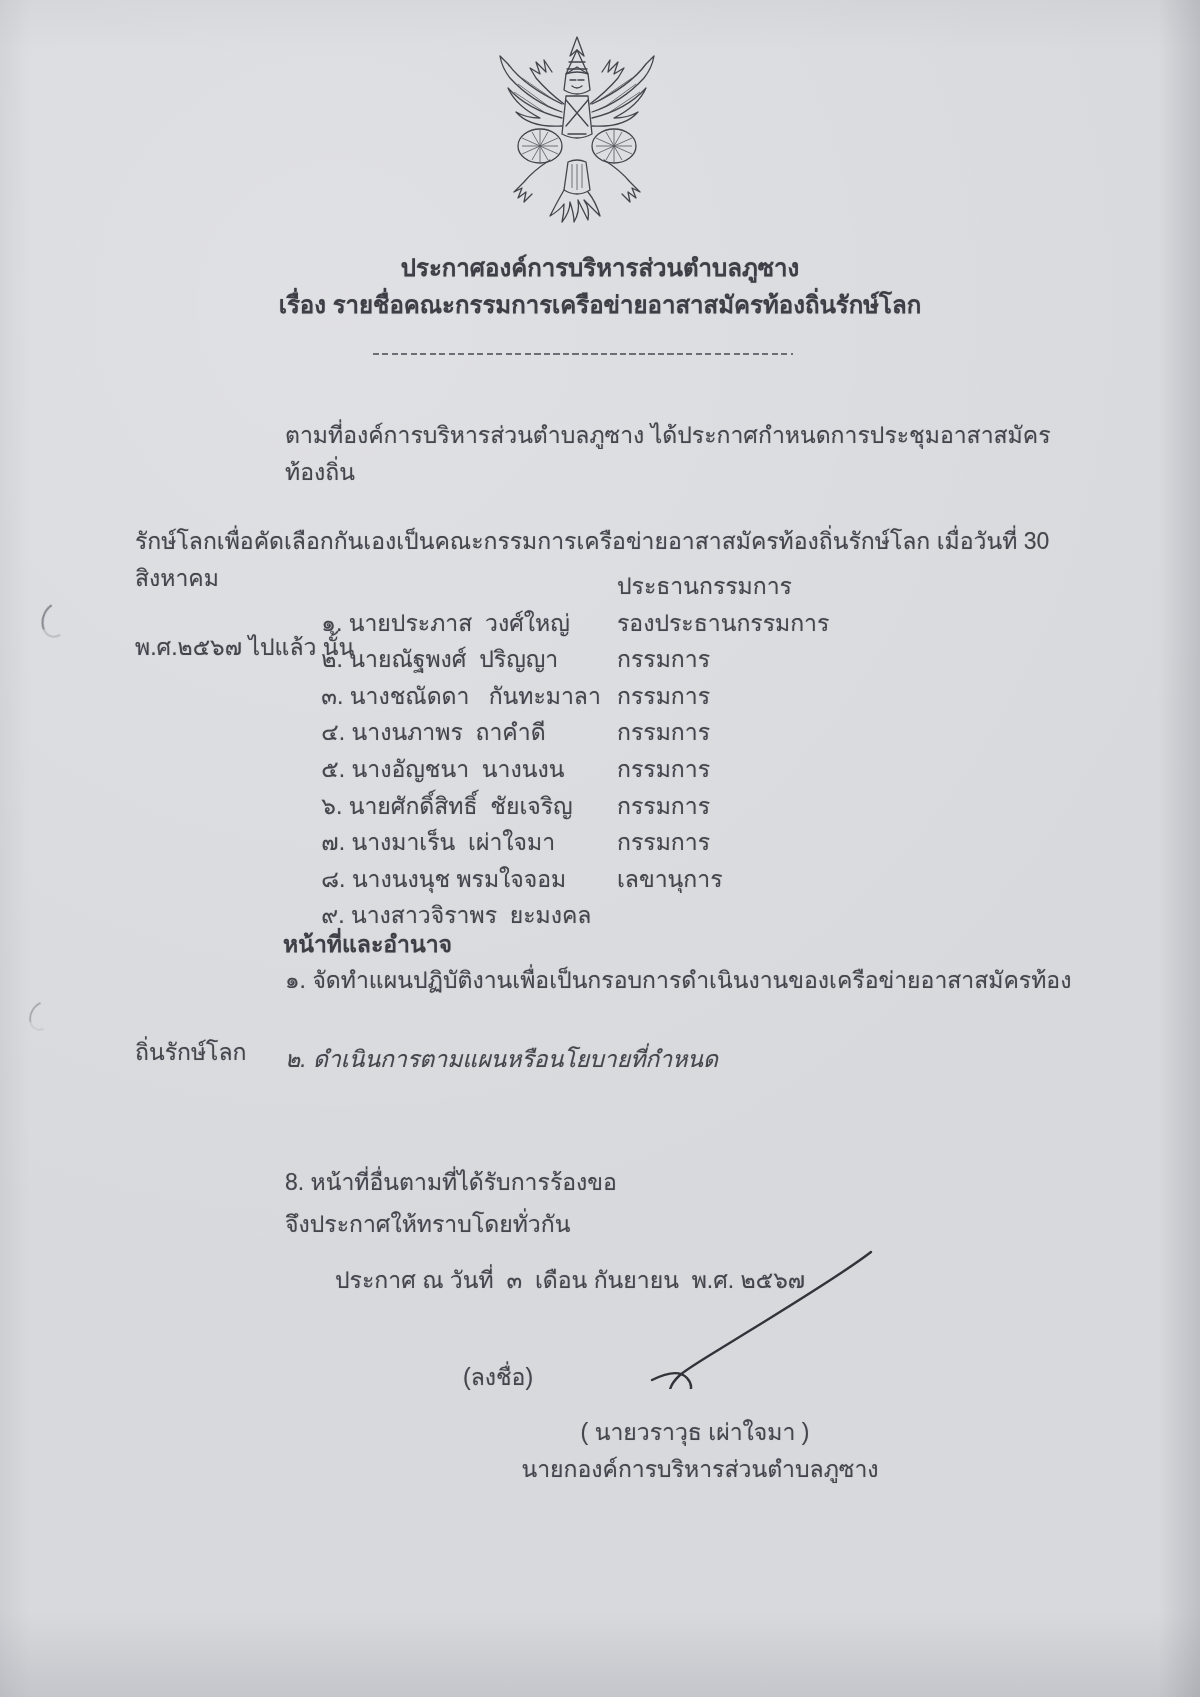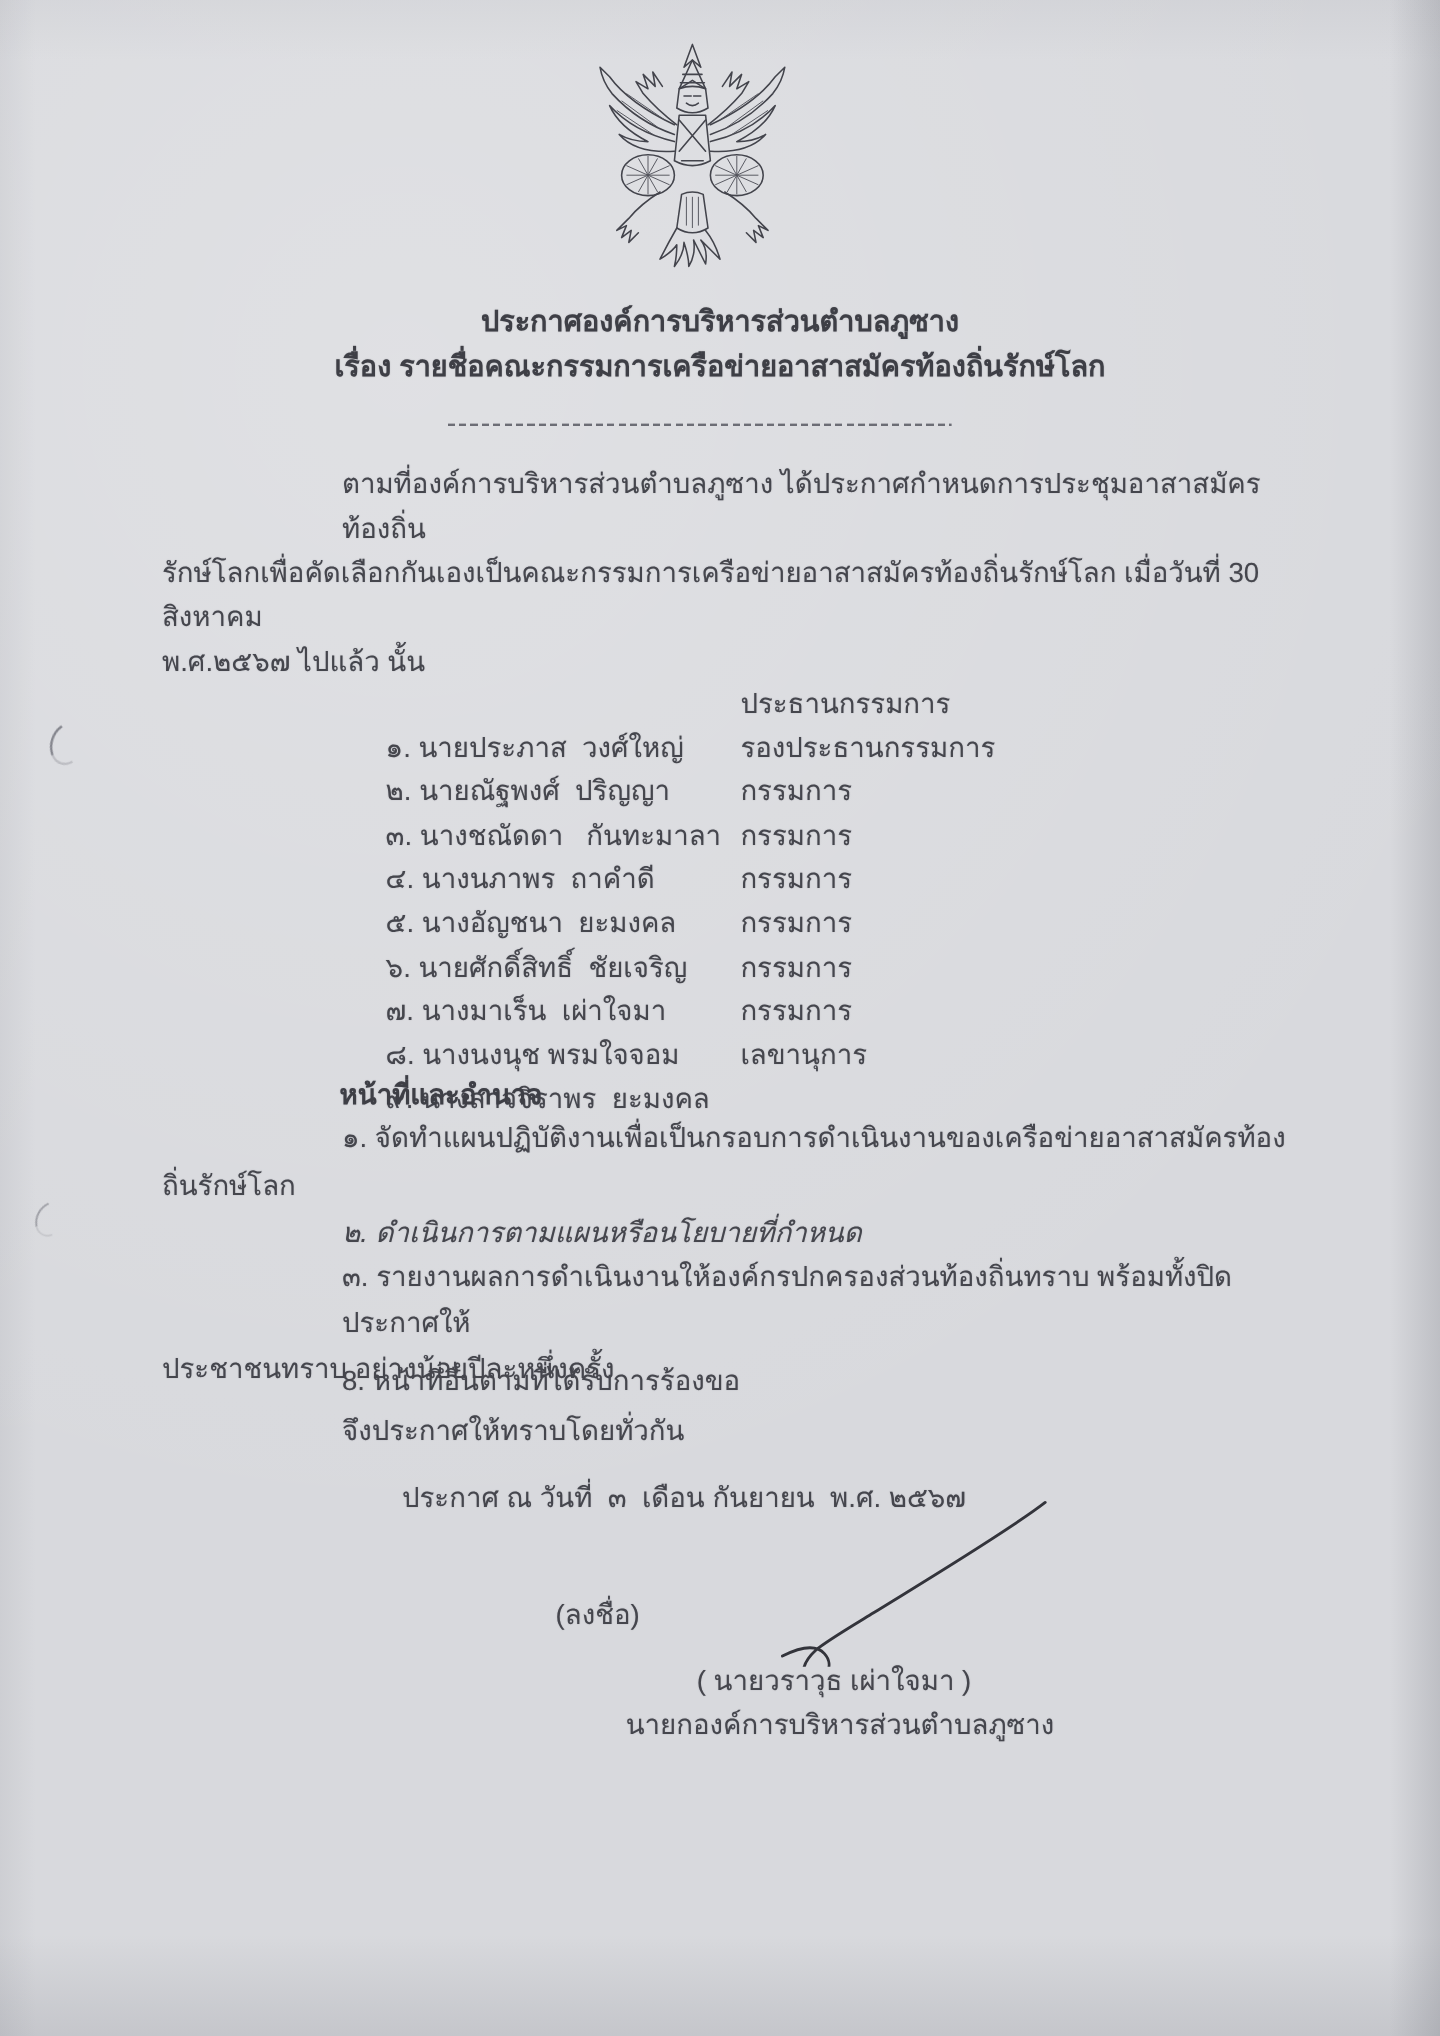--- a/index.html
+++ b/index.html
@@ -12,21 +12,21 @@
     position:relative;width:1200px;height:1697px;
     background:
       radial-gradient(130% 95% at 28% 18%, rgba(255,255,255,0.20), rgba(255,255,255,0) 62%),
       linear-gradient(to right, rgba(110,112,122,0.10), rgba(110,112,122,0) 2.5%, rgba(110,112,122,0) 96.5%, rgba(96,98,108,0.22)),
       linear-gradient(to bottom, rgba(110,112,122,0.07), rgba(110,112,122,0) 3%, rgba(110,112,122,0) 95%, rgba(96,98,108,0.16)),
       #d8d9dd;
     color:#45464d;
   }
   .abs{position:absolute;}
   .line{white-space:pre-wrap;font-size:23px;line-height:37px;
-        text-shadow:0 0 1px rgba(70,70,82,.35);}
+        text-shadow:0 0 1px rgba(70,70,82,.35);margin-top:32px;}
   .indent{padding-left:150px;}
   .doc-title{width:1200px;text-align:center;font-size:24px;font-weight:700;
              color:#3e3f46;text-shadow:0 0 1px rgba(62,63,70,.4);white-space:pre-wrap;}
   .sep{height:2px;background:repeating-linear-gradient(90deg,#585962 0 6px,transparent 6px 9.5px);
        opacity:.85;}
   .content-block{left:135px;width:950px;}
   .list-row{position:relative;height:36.6px;line-height:36.6px;font-size:23px;
             padding-left:148px;white-space:pre-wrap;text-shadow:0 0 1px rgba(70,70,82,.35);}
   .pos-col{position:absolute;left:482px;top:0;}
   .bold{font-weight:700;color:#3e3f46;}
@@ -101,21 +101,21 @@
     </div>
     <div class="list-row">
       <span>๓.</span> <span>นางชณัดดา   กันทะมาลา</span>
       <span class="pos-col">กรรมการ</span>
     </div>
     <div class="list-row">
       <span>๔.</span> <span>นางนภาพร  ถาคำดี</span>
       <span class="pos-col">กรรมการ</span>
     </div>
     <div class="list-row">
-      <span>๕.</span> <span>นางอัญชนา  ยะมงคล</span>
+      <span>๕.</span> <span>นางอัญชนา  นางนงน</span>
       <span class="pos-col">กรรมการ</span>
     </div>
     <div class="list-row">
       <span>๖.</span> <span>นายศักดิ์สิทธิ์  ชัยเจริญ</span>
       <span class="pos-col">กรรมการ</span>
     </div>
     <div class="list-row">
       <span>๗.</span> <span>นางมาเร็น  เผ่าใจมา</span>
       <span class="pos-col">กรรมการ</span>
     </div>
@@ -135,24 +135,20 @@
 
   <div class="abs content-block" style="top:928px;">
     <div class="line indent" style="line-height:40px;">๑. จัดทำแผนปฏิบัติงานเพื่อเป็นกรอบการดำเนินงานของเครือข่ายอาสาสมัครท้อง</div>
     <div class="line" style="line-height:40px;">ถิ่นรักษ์โลก</div>
   </div>
 
   <div class="abs content-block" style="top:1009px;font-style:italic;">
     <div class="line indent">๒. ดำเนินการตามแผนหรือนโยบายที่กำหนด</div>
   </div>
 
-  <div class="abs content-block" style="top:1045px;">
-    <div class="line indent" style="line-height:38px;">๓. รายงานผลการดำเนินงานให้องค์กรปกครองส่วนท้องถิ่นทราบ พร้อมทั้งปิดประกาศให้</div>
-    <div class="line" style="line-height:38px;">ประชาชนทราบ อย่างน้อยปีละหนึ่งครั้ง</div>
-  </div>
 
   <div class="abs content-block" style="top:1132px;">
     <div class="line indent">8. หน้าที่อื่นตามที่ได้รับการร้องขอ</div>
   </div>
 
   <div class="abs content-block" style="top:1174px;">
     <div class="line indent">จึงประกาศให้ทราบโดยทั่วกัน</div>
   </div>
 
   <div class="abs line" style="left:335px;top:1230px;">ประกาศ ณ วันที่  ๓  เดือน กันยายน  พ.ศ. ๒๕๖๗</div>

